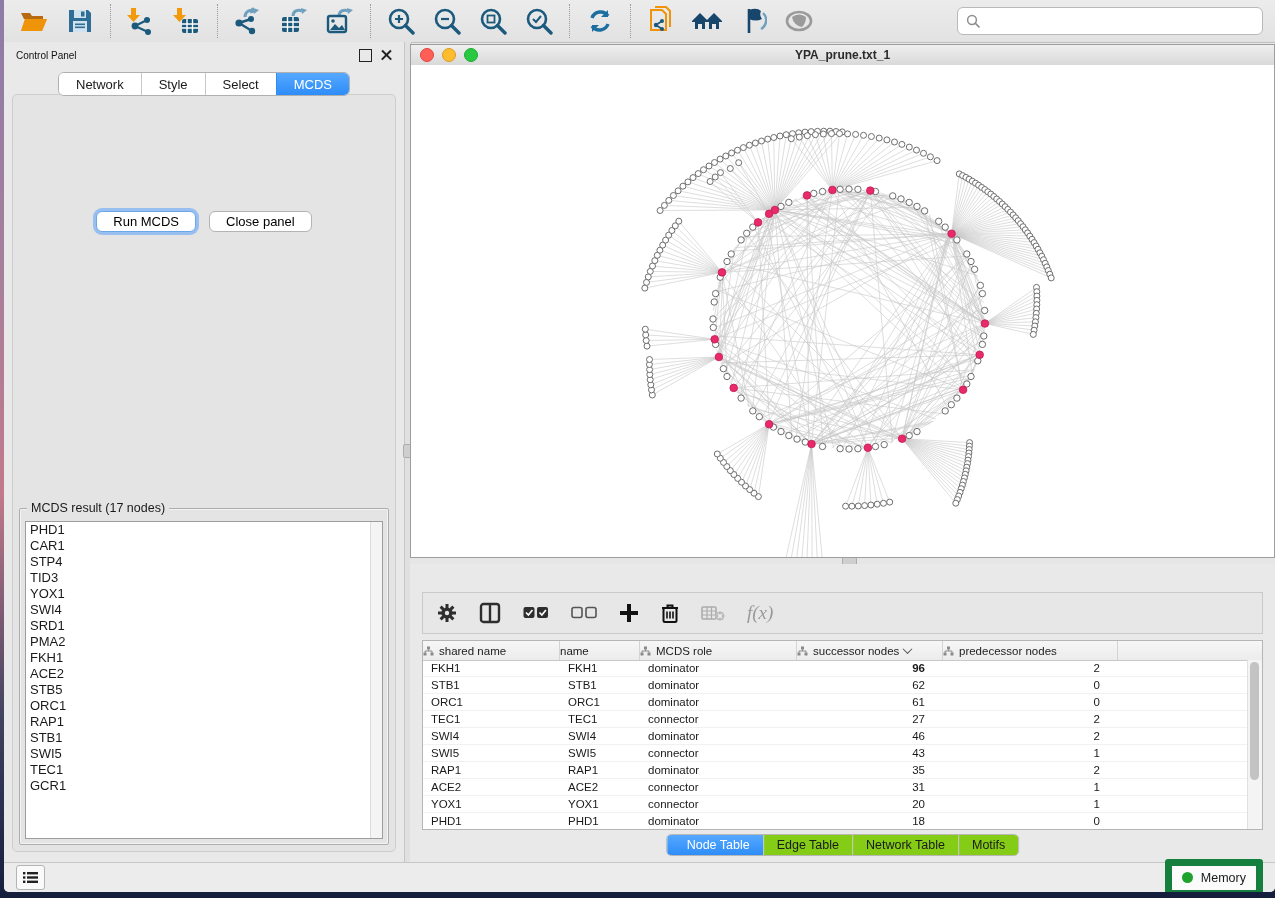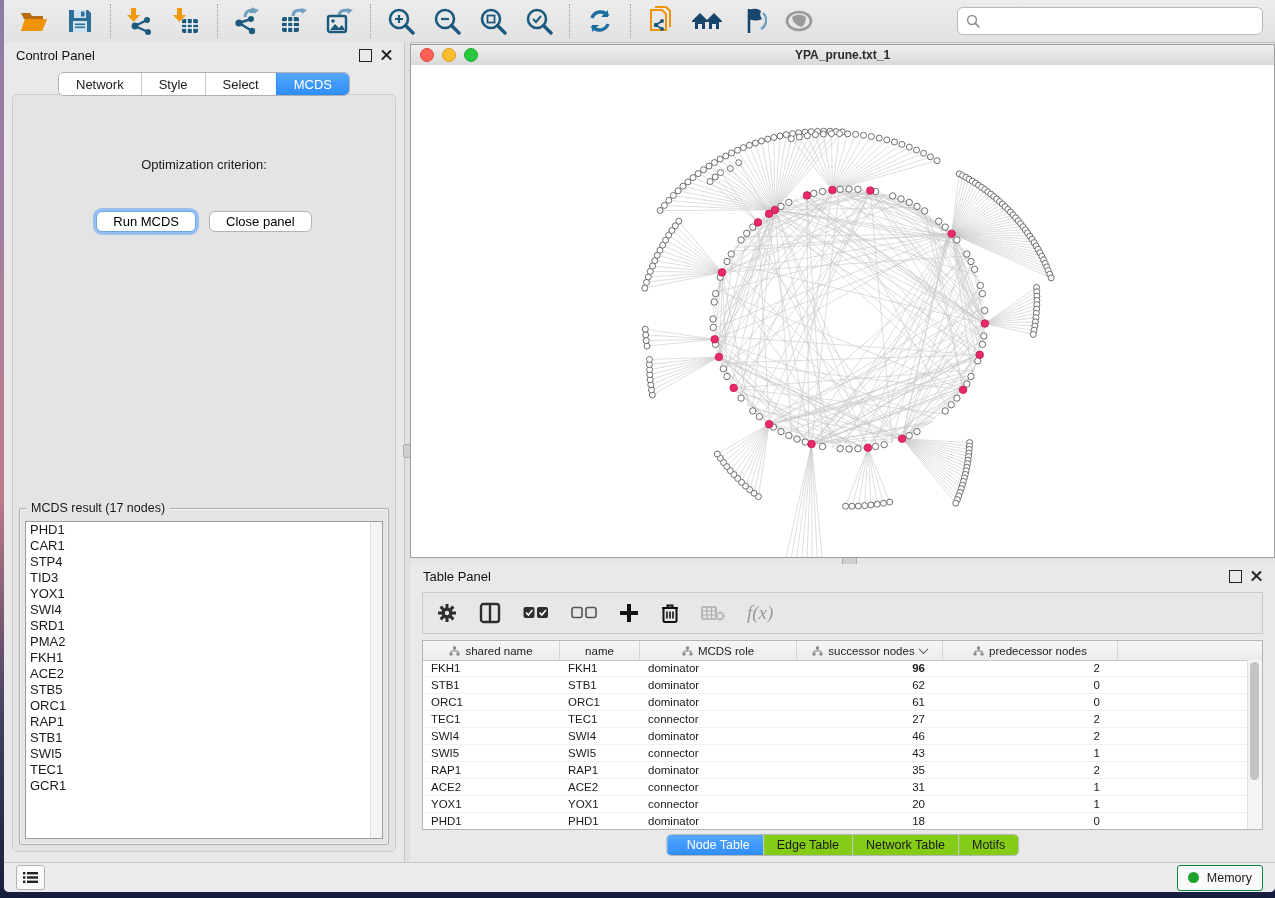--- a/index.html
+++ b/index.html
@@ -21,21 +21,21 @@
   .tb-sep{width:0;height:34px;border-left:1px dotted #9a9a9a;}
   .tb-btn{width:32px;height:32px;display:flex;align-items:center;justify-content:center;}
   .search-wrap{margin-left:auto;margin-right:12px;display:flex;align-items:center;}
   .search-box{width:288px;height:26px;background:#fff;border:1px solid #b9b9b9;border-radius:6px;
     display:flex;align-items:center;padding:0 8px;gap:6px;}
   .search-box input{border:none;outline:none;flex:1;font-size:12px;background:transparent;}
 
   
   .control-panel{position:absolute;left:0;top:42px;width:400px;bottom:30px;background:#e9e9e9;}
   .cp-titlebar{position:absolute;top:0;left:0;right:0;height:26px;display:flex;align-items:center;padding:0 12px;}
-  .panel-title{font-size:13px;color:#111;}
+  .panel-title{font-size:10px;color:#111;}
   .panel-winbtns{margin-left:auto;display:flex;gap:9px;align-items:center;}
   .wb{width:11px;height:11px;display:block;position:relative;cursor:default;}
   .wb.float{border:1.6px solid #222;}
   .wb.close::before,.wb.close::after{content:"";position:absolute;left:-1px;top:4px;width:13px;height:2.4px;background:#222;}
   .wb.close::before{transform:rotate(45deg);} .wb.close::after{transform:rotate(-45deg);}
   .cp-inner{position:absolute;left:8px;right:8px;top:52px;bottom:10px;background:#e4e4e4;
     border:1px solid #cdcdcd;border-radius:5px;}
   .seg-tabs{position:absolute;top:30px;left:50%;transform:translateX(-50%);display:flex;z-index:5;
     border-radius:6px;overflow:hidden;border:1px solid #b0b0b0;background:#fff;height:22px;}
   .seg-tab{padding:0 17px;display:flex;align-items:center;font-size:13px;background:#fff;border-left:1px solid #c9c9c9;cursor:default;}
@@ -85,42 +85,42 @@
   .table-panel{position:absolute;left:406px;right:0;top:564px;bottom:30px;background:#e9e9e9;}
   .tp-titlebar{height:24px;display:flex;align-items:center;padding:0 13px;}
   .tp-toolbar{position:absolute;left:12px;right:12px;top:28px;height:42px;background:#e7e7e7;
     border:1px solid #c9c9c9;display:flex;align-items:center;gap:22px;padding:0 14px;box-sizing:border-box;}
   .tpi{display:flex;align-items:center;justify-content:center;height:26px;}
   .fx{font-family:"Liberation Serif","DejaVu Serif",serif;font-style:italic;font-size:19px;color:#9a9a9a;}
   .tp-table{position:absolute;left:12px;right:12px;top:76px;bottom:32px;background:#fff;
     border:1px solid #b5b5b5;overflow:hidden;}
   .thead-row{display:flex;height:19px;background:linear-gradient(180deg,#f6f6f6,#ececec);
     border-bottom:1px solid #c9c9c9;}
-  .th{display:flex;align-items:center;justify-content:center;gap:5px;font-size:11.5px;color:#222;
+  .th{display:flex;align-items:center;gap:5px;font-size:11.5px;color:#222;
     border-right:1px solid #d4d4d4;box-sizing:border-box;}
   .tbody{position:absolute;left:0;right:14px;top:19px;bottom:0;overflow:hidden;}
   .tr{display:flex;height:16px;align-items:center;border-bottom:1px solid #f1f1f1;}
   .td{font-size:11.5px;box-sizing:border-box;padding:0 8px;white-space:nowrap;}
   .td.num{text-align:right;padding-right:18px;}
   .tbl-scroll{position:absolute;top:19px;bottom:0;right:0;width:14px;background:#f4f4f4;border-left:1px solid #e0e0e0;}
   .tbl-scroll .thumb{position:absolute;top:2px;left:2px;width:9px;height:118px;background:#c3c3c3;border-radius:5px;}
   .sort-chevron{width:6px;height:6px;border:1.4px solid #555;border-top:none;border-left:none;
     transform:rotate(45deg) translate(-1px,-1px);display:inline-block;}
   .tp-tabs{position:absolute;bottom:6px;left:50%;transform:translateX(-50%);display:flex;height:20px;
     border:1px solid #b7b7b7;border-radius:5px;overflow:hidden;background:#fff;}
   .tp-tab{padding:0 13px;display:flex;align-items:center;font-size:12.5px;background:#84cc16;border-left:1px solid #cacaca;}
   .tp-tab:first-child{border-left:none;padding-left:20px;}
   .tp-tab.selected{background:linear-gradient(180deg,#55a8ff,#2e8df8);color:#fff;}
 
   
   .status-bar{position:absolute;left:0;right:0;bottom:0;height:30px;background:#ececec;border-top:1px solid #c6c6c6;
     display:flex;align-items:center;padding:0 12px;box-sizing:border-box;}
   .sb-btn{width:27px;height:23px;background:#fafafa;border:1px solid #b4b4b4;border-radius:3px;
     display:flex;align-items:center;justify-content:center;}
-  .memory-btn{margin-left:auto;height:24px;background:#fbfbfb;border:1px solid #15803d;border-radius:3px;
+  .memory-btn{margin-left:auto;height:24px;background:#fbfbfb;border:7px solid #15803d;border-radius:3px;
     display:flex;align-items:center;gap:8px;padding:0 10px;font-size:12.5px;}
   .memory-dot{width:11px;height:11px;border-radius:50%;}
   svg{display:block;}
 </style>
 </head>
 <body>
 
 <div id="app">
 
   <div class="toolbar">
@@ -293,21 +293,20 @@
         <span class="wb close"></span>
       </span>
     </div>
     <div class="seg-tabs" id="cp-tabs">
         <span class="seg-tab">Network</span>
         <span class="seg-tab">Style</span>
         <span class="seg-tab">Select</span>
         <span class="seg-tab selected">MCDS</span>
       </div>
     <div class="cp-inner">
-      <div class="opt-label">Optimization criterion:</div>
       <div class="btn-row">
         <button class="mac-btn focused">Run MCDS</button>
         <button class="mac-btn">Close panel</button>
       </div>
       <div class="groupbox">
         <span class="groupbox-title">MCDS result (17 nodes)</span>
         <div class="result-list" id="result-list">
           <div class="result-scroll"></div>
         <div class="result-item">PHD1</div>
             <div class="result-item">CAR1</div>
@@ -1022,27 +1021,20 @@
             <circle cx="358.1" cy="148.8" r="3.8"></circle>
             <circle cx="363.9" cy="145.0" r="3.8"></circle>
             <circle cx="396.0" cy="130.4" r="3.8"></circle>
             <circle cx="421.4" cy="125.0" r="3.8"></circle>
           </g>
         </svg>
     </div>
   </div>
 
   <div class="table-panel">
-    <div class="tp-titlebar">
-      <span class="panel-title">Table Panel</span>
-      <span class="panel-winbtns">
-        <span class="wb float"></span>
-        <span class="wb close"></span>
-      </span>
-    </div>
     <div class="tp-toolbar">
       <span class="tpi">
         <svg width="20" height="20" viewBox="0 0 20 20">
             <g fill="#2e2e2e">
               <circle cx="10" cy="10" r="5.6"></circle>
               <g stroke="#2e2e2e" stroke-width="3">
                 <path d="M10 1 v4 M10 15 v4 M1 10 h4 M15 10 h4 M3.6 3.6 l2.8 2.8 M13.6 13.6 l2.8 2.8 M16.4 3.6 l-2.8 2.8 M6.4 13.6 l-2.8 2.8"></path>
               </g>
             </g>
             <circle cx="10" cy="10" r="2.2" fill="#e7e7e7"></circle>

